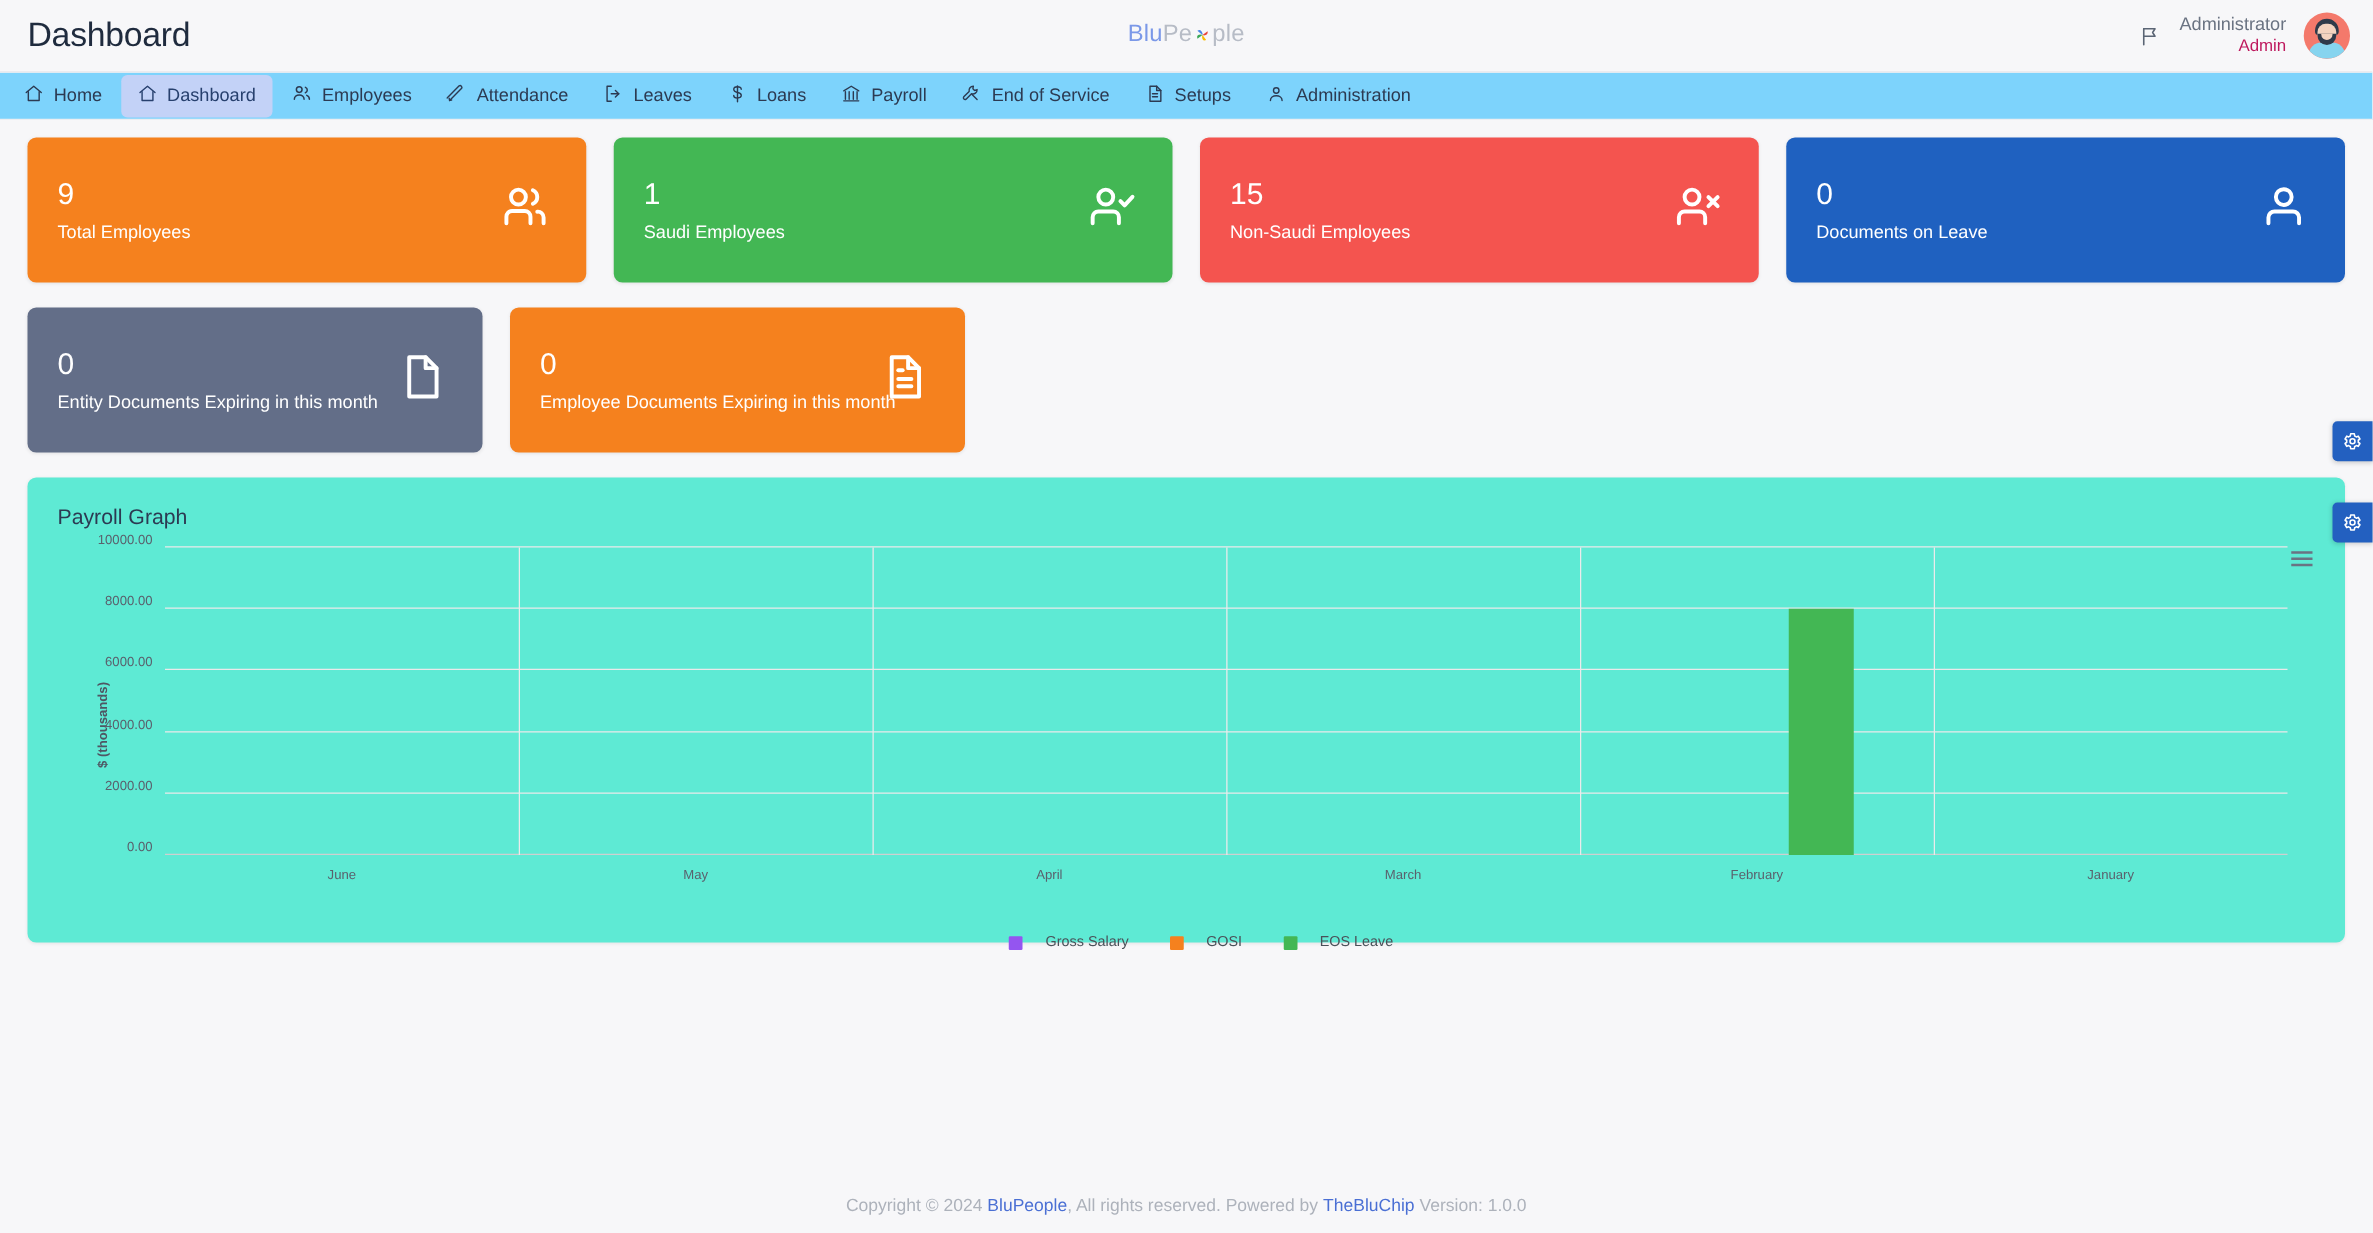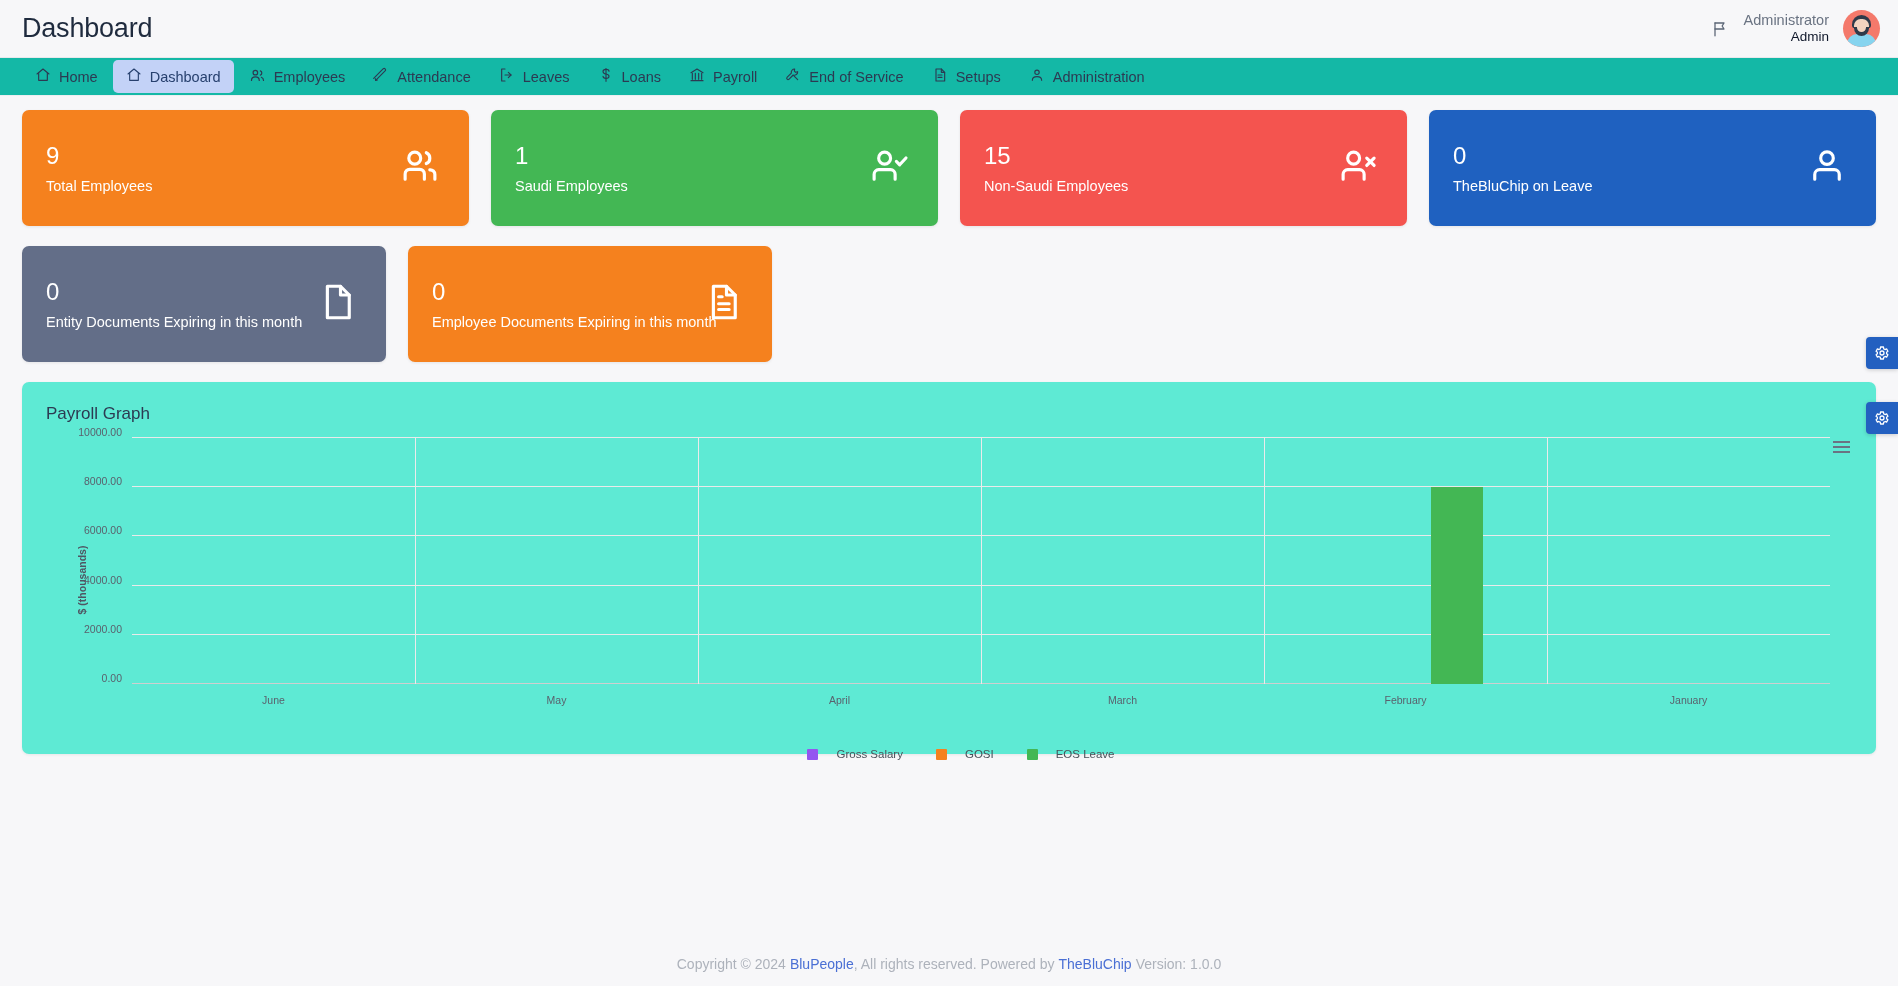--- a/index.html
+++ b/index.html
@@ -33,21 +33,21 @@
   .brand-ple { color: #b7bcc6; }
   .pinwheel { display: inline-block; vertical-align: -2px; margin: 0 1px; }
 
   .topbar-right {
     margin-left: auto; display: flex; align-items: center;
     gap: 14px; margin-right: 18px;
   }
   .flag-icon { color: #5b6575; display: flex; }
   .user-block { text-align: right; line-height: 1.25; }
   .user-name { font-size: 14.5px; color: #6a7382; }
-  .user-role { font-size: 13.5px; color: #0f172a; }
+  .user-role { font-size: 13.5px; color: #be185d; }
   .avatar {
     width: 37px; height: 37px; border-radius: 50%;
     background: #f4796b; position: relative; overflow: hidden;
     flex: 0 0 auto;
   }
   .avatar .hair {
     position: absolute; left: 9px; top: 5px; width: 19px; height: 13px;
     background: #2f3a4a; border-radius: 10px 10px 3px 3px;
   }
   .avatar .face {
@@ -62,23 +62,23 @@
     position: absolute; left: 14px; top: 17px; width: 9px; height: 5px;
     background: #f3d3c0; border-radius: 0 0 5px 5px;
   }
   .avatar .shirt {
     position: absolute; left: 4px; bottom: 0; width: 29px; height: 13px;
     background: #86d4ef; border-radius: 10px 10px 0 0;
   }
 
   
   .navbar {
-    height: 38px; background: #14b8a6;
+    height: 38px; background: #7dd3fc;
     display: flex; align-items: center; gap: 2px;
-    padding-left: 22px;
+    padding-left: 6px;
     border-bottom: 1px solid #eceef1;
     text-align: center;
   }
   .nav-item {
     display: flex; align-items: center; gap: 8px;
     padding: 7px 13px; border-radius: 5px;
     font-size: 14.5px; color: #2c3a52; cursor: pointer;
     white-space: nowrap;
   }
   .nav-item.active { background: #c3d2f7; color: #27406e; }
@@ -160,20 +160,30 @@
     font-size: 14px; color: #adb2bb; gap: 4px;
   }
   .footer a { color: #4a6fd4; text-decoration: none; }
 </style>
 </head>
 <body>
 
 <div class="topbar">
   <div class="page-title">Dashboard</div>
 
+  <div class="brand-logo">
+    <span class="txt">
+      <span class="brand-blu">Blu</span><span class="brand-pe">Pe</span><span class="pinwheel"><svg width="14" height="14" viewBox="0 0 24 24">
+            <path d="M12 12 L5 6 Q10 3 12 10 Z" fill="#4a86e8"></path>
+            <path d="M12 12 L19 7 Q20 13 13 12.5 Z" fill="#e8453c"></path>
+            <path d="M12 12 L17 19 Q11 21 11.5 13 Z" fill="#f9bb00"></path>
+            <path d="M12 12 L5 17 Q3 11 11 11.5 Z" fill="#3aa757"></path>
+          </svg></span><span class="brand-ple">ple</span>
+    </span>
+  </div>
 
   <div class="topbar-right">
     <span class="flag-icon">
       <svg width="18" height="18" viewBox="0 0 24 24" fill="none" stroke="currentColor" stroke-width="1.7" stroke-linecap="round" stroke-linejoin="round">
           <path d="M4 21V4"></path>
           <path d="M4 4h12l-2.5 4L16 12H4"></path>
         </svg>
     </span>
     <div class="user-block">
       <div class="user-name">Administrator</div>
@@ -299,21 +309,21 @@
       <span class="stat-icon">
         <svg width="42" height="42" viewBox="0 0 24 24" fill="none" stroke="#fff" stroke-width="1.8" stroke-linecap="round" stroke-linejoin="round">
             <circle cx="9.5" cy="7.5" r="3.4"></circle>
             <path d="M3.5 19.5v-2.8a2.6 2.6 0 0 1 2.6-2.6h6.8a2.6 2.6 0 0 1 2.6 2.6v2.8"></path>
             <path d="M17 7.5l4.2 4.2M21.2 7.5L17 11.7"></path>
           </svg>
       </span>
     </div>
     <div class="stat-card" style="background:#1f61c0">
       <div class="stat-value">0</div>
-      <div class="stat-label">TheBluChip on Leave</div>
+      <div class="stat-label">Documents on Leave</div>
       <span class="stat-icon">
         <svg width="42" height="42" viewBox="0 0 24 24" fill="none" stroke="#fff" stroke-width="1.8" stroke-linecap="round" stroke-linejoin="round">
             <circle cx="12" cy="7.5" r="3.6"></circle>
             <path d="M5 19.5v-2.6a2.8 2.8 0 0 1 2.8-2.8h8.4a2.8 2.8 0 0 1 2.8 2.8v2.6"></path>
           </svg>
       </span>
     </div>
   </div>
 
   <div class="card-row">

